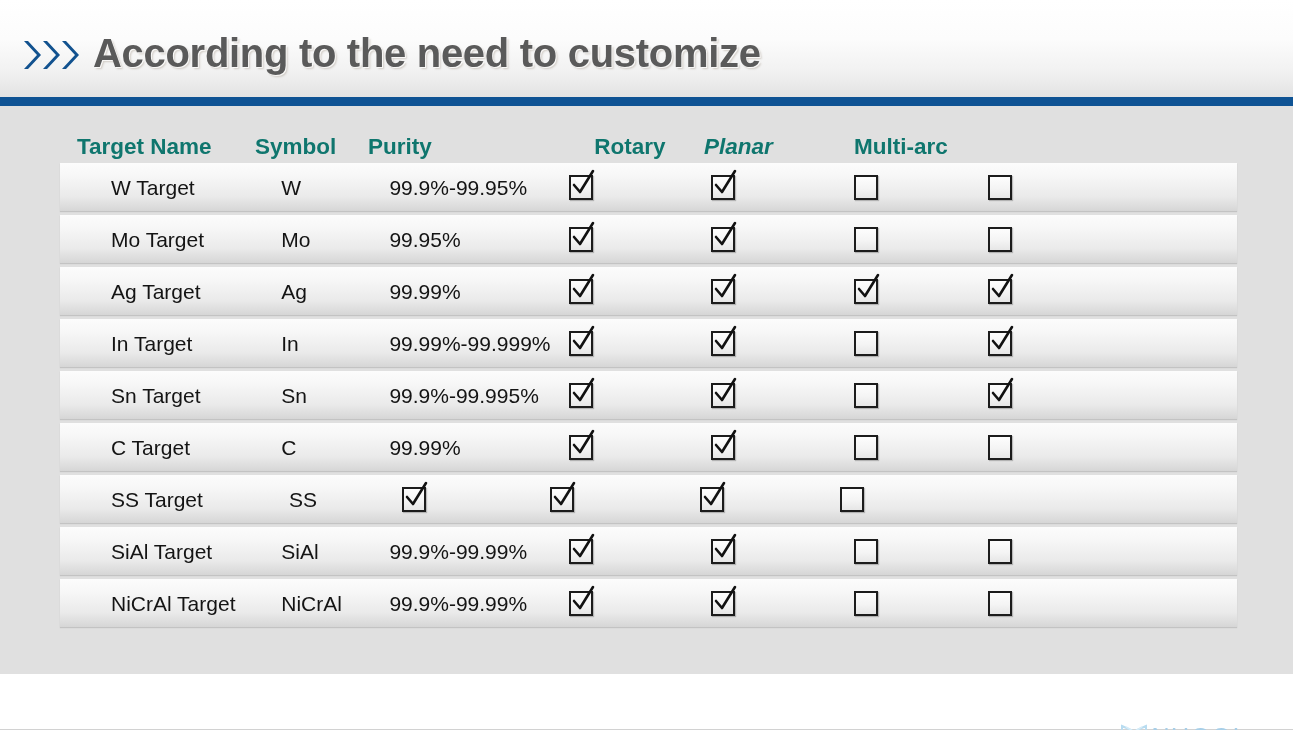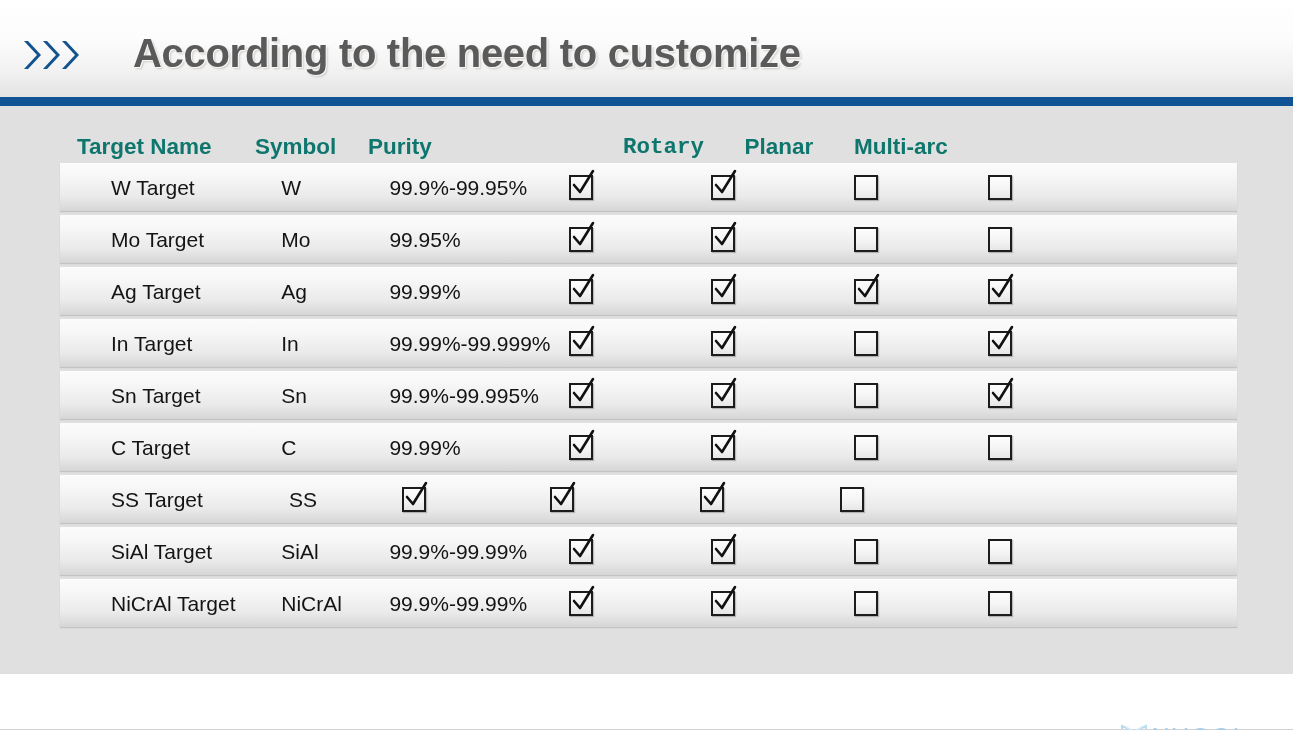--- a/index.html
+++ b/index.html
@@ -23,21 +23,20 @@
     height: 97px;
     background: linear-gradient(180deg, #ffffff 0%, #fcfcfc 40%, #f2f2f2 72%, #e3e3e3 100%);
     box-sizing: border-box;
   }
   .header-inner {
     position: absolute;
     left: 22px;
     top: 31px;
     display: flex;
     align-items: center;
-    gap: 40px;
   }
   .chevrons {
     display: flex;
     align-items: center;
     margin-right: 14px;
     margin-top: 3px;
   }
   .chev {
     width: 22px;
     height: 34px;
@@ -114,22 +113,22 @@
   .th {
     font-size: 22.5px;
     font-weight: bold;
     color: #0f766e;
     white-space: nowrap;
     line-height: 1;
   }
   .col-name   { width: 178px; }
   .col-symbol { width: 113px; }
   .col-purity { width: 188px; }
-  .col-rotary { width: 148px; text-align: right; font-family: Liberation Mono, monospace; }
-  .col-planar { width: 150px; text-align: center; }
+  .col-rotary { width: 148px; text-align: center; }
+  .col-planar { width: 150px; text-align: left; font-style: italic; }
   .col-multi  { width: 140px; text-align: left; }
   .col-evap   { width: 260px; text-align: left; }
 
   .tbody {
     margin-top: 5px;
     width: 1177px;
   }
   .row {
     display: flex;
     align-items: center;

